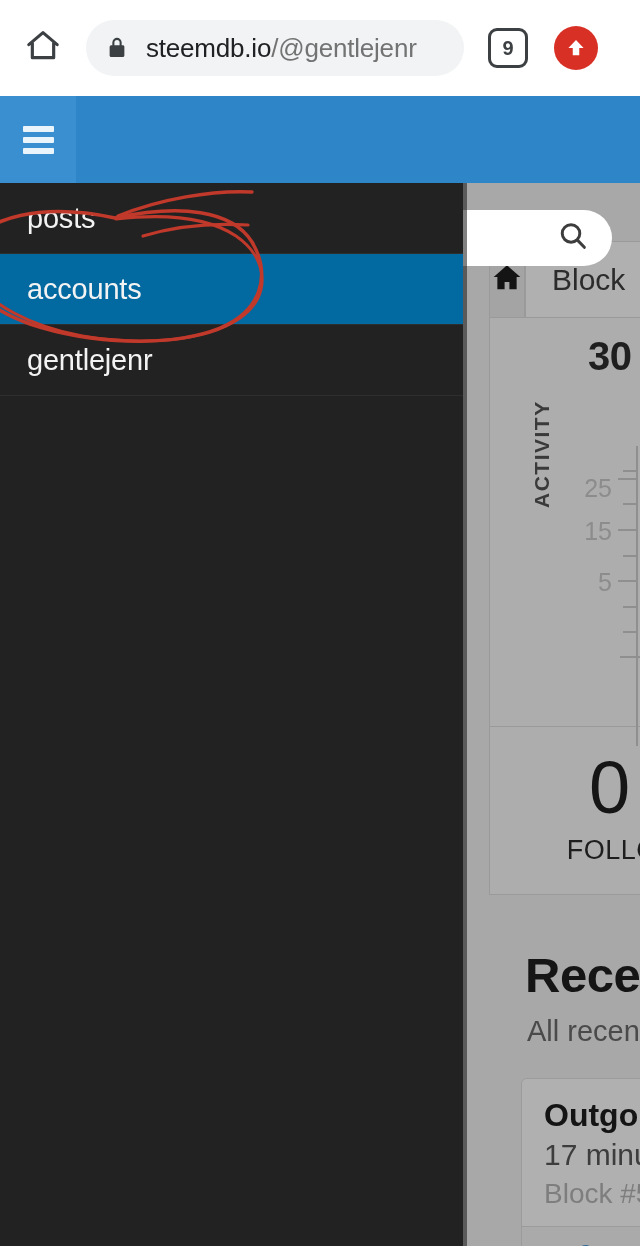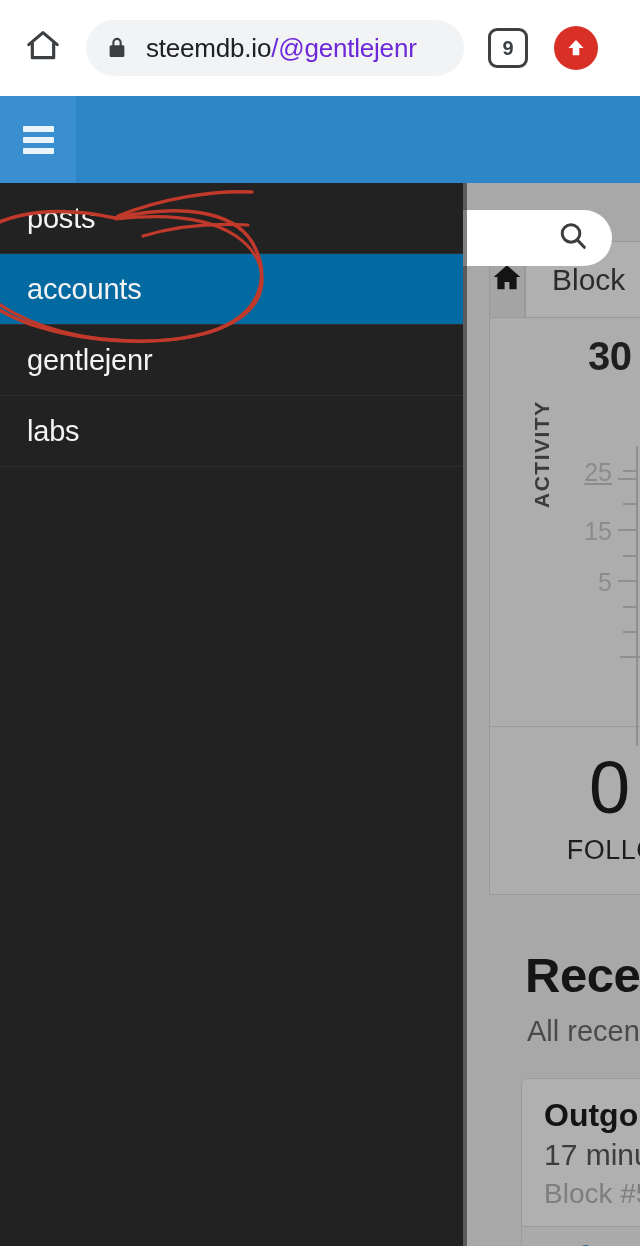--- a/index.html
+++ b/index.html
@@ -39,21 +39,21 @@
     box-sizing: border-box;
   }
   #lock-icon { margin-right: 16px; display:flex; align-items:center; }
   #url-text {
     font-size: 26px;
     color: #202124;
     letter-spacing: -0.2px;
     white-space: nowrap;
     overflow: hidden;
   }
-  #url-text .path { color: #6d28d9; text-align: right; }
+  #url-text .path { color: #737373; text-align: right; }
   #tab-count {
     width: 40px; height: 40px;
     margin-left: 24px;
     border: 3px solid #3c4043;
     border-radius: 9px;
     display: flex; align-items: center; justify-content: center;
     font-size: 20px;
     font-weight: 700;
     color: #3c4043;
     box-sizing: border-box;
@@ -379,21 +379,21 @@
         <div class="tab activity">Block</div>
       </div>
 
       <div id="chart-card">
         <div id="chart-title">30</div>
 
         <div id="axis-label">ACTIVITY</div>
 
         <div id="axis-line"></div>
 
-        <div class="tick-label" style="left:76px; top:140px;text-decoration:underline;">25</div>
+        <div class="tick-label" style="left:76px; top:156px;">25</div>
         <div class="tick-label" style="left:76px; top:199px;">15</div>
         <div class="tick-label" style="left:76px; top:250px;">5</div>
 
         <div class="tick-mark" style="top:152px;"></div>
         <div class="tick-mark major" style="top:160px;"></div>
         <div class="tick-mark" style="top:185px;"></div>
         <div class="tick-mark major" style="top:211px;"></div>
         <div class="tick-mark" style="top:237px;"></div>
         <div class="tick-mark major" style="top:262px;"></div>
         <div class="tick-mark" style="top:288px;"></div>
@@ -451,23 +451,20 @@
   <div id="sidebar">
     <div class="nav-item">
       <span>posts</span>
     </div>
     <div class="nav-item active">
       <span>accounts</span>
     </div>
     <div class="nav-item">
       <span>gentlejenr</span>
     </div>
-    <div class="nav-item">
-      <span>labs</span>
-    </div>
     <div id="sidebar-rest"></div>
   </div>
   <div id="drawer-edge"></div>
 </div>
 
 <svg id="annotation" viewBox="0 0 640 1150" preserveAspectRatio="none">
   <path d="M -60 215 C -30 150, 60 118, 130 118 C 185 118, 235 142, 252 182
            C 268 222, 250 250, 205 250 C 150 250, 70 228, 10 205" transform="translate(0, 0)" fill="none" stroke="#c0392b" stroke-width="3.4" stroke-linecap="round" style="display:none"></path>
 
   <path d="M -40 170 C -20 125, 40 100, 110 98 C 180 96, 232 122, 248 160

